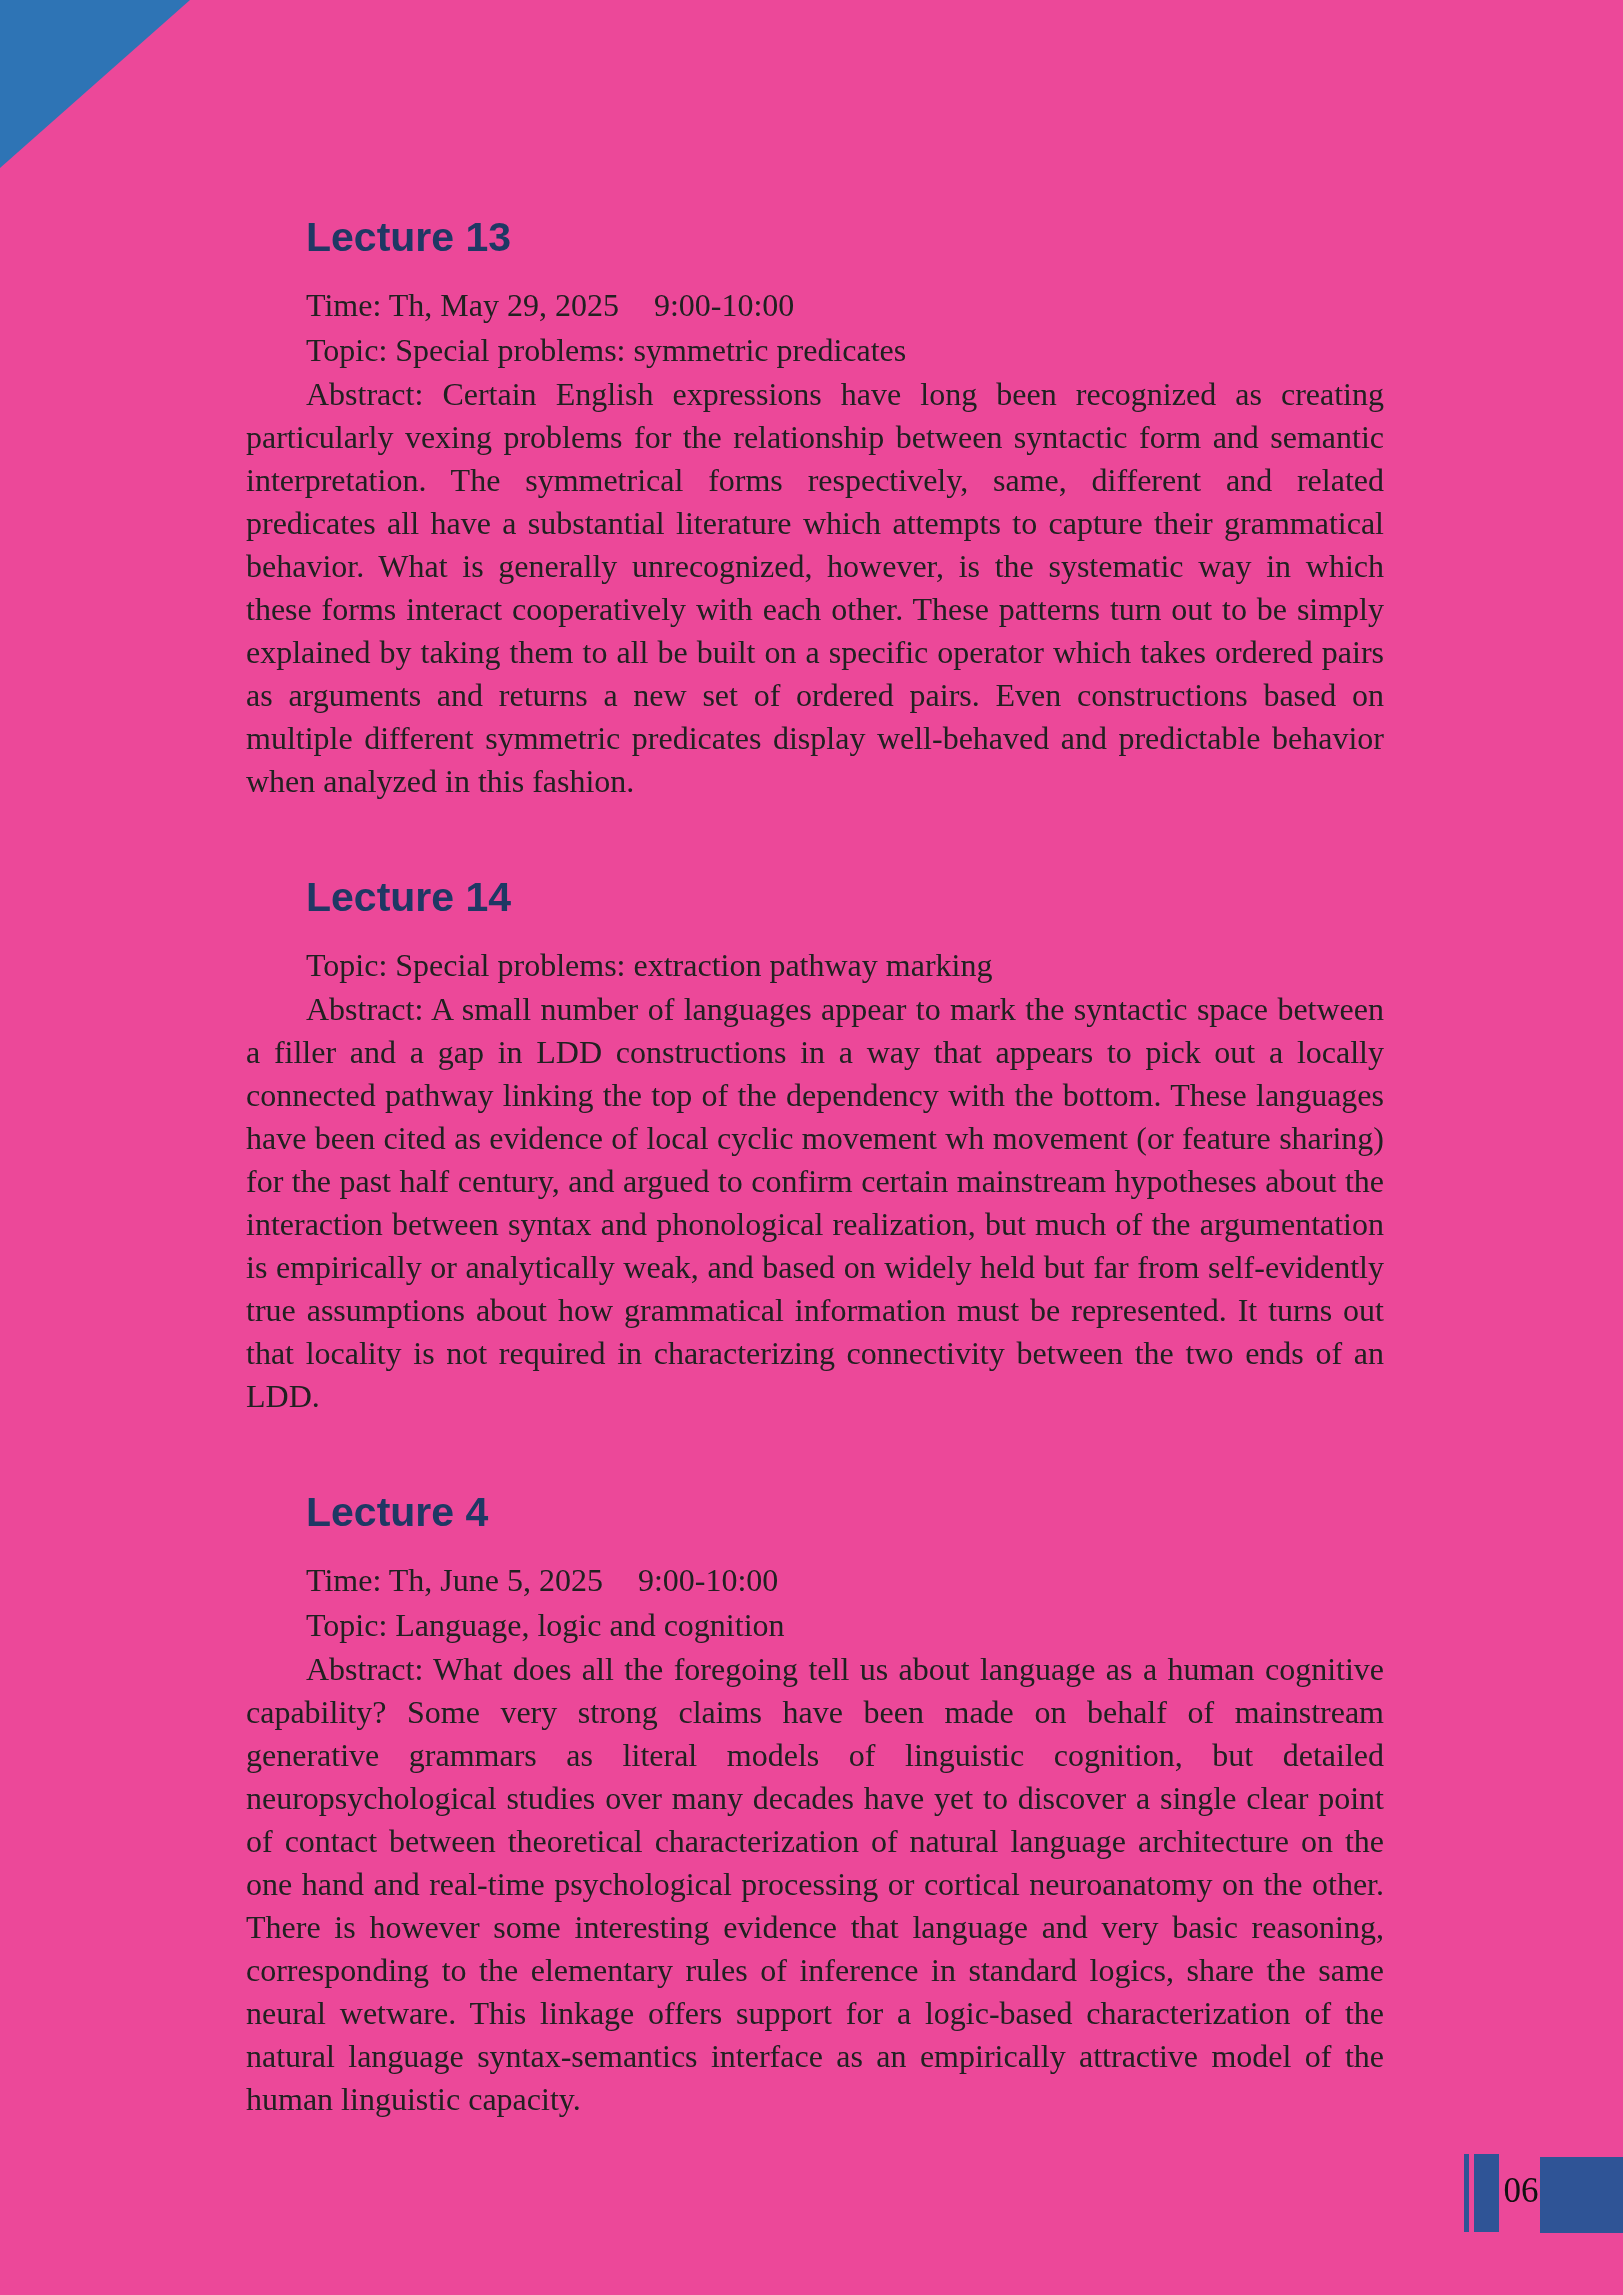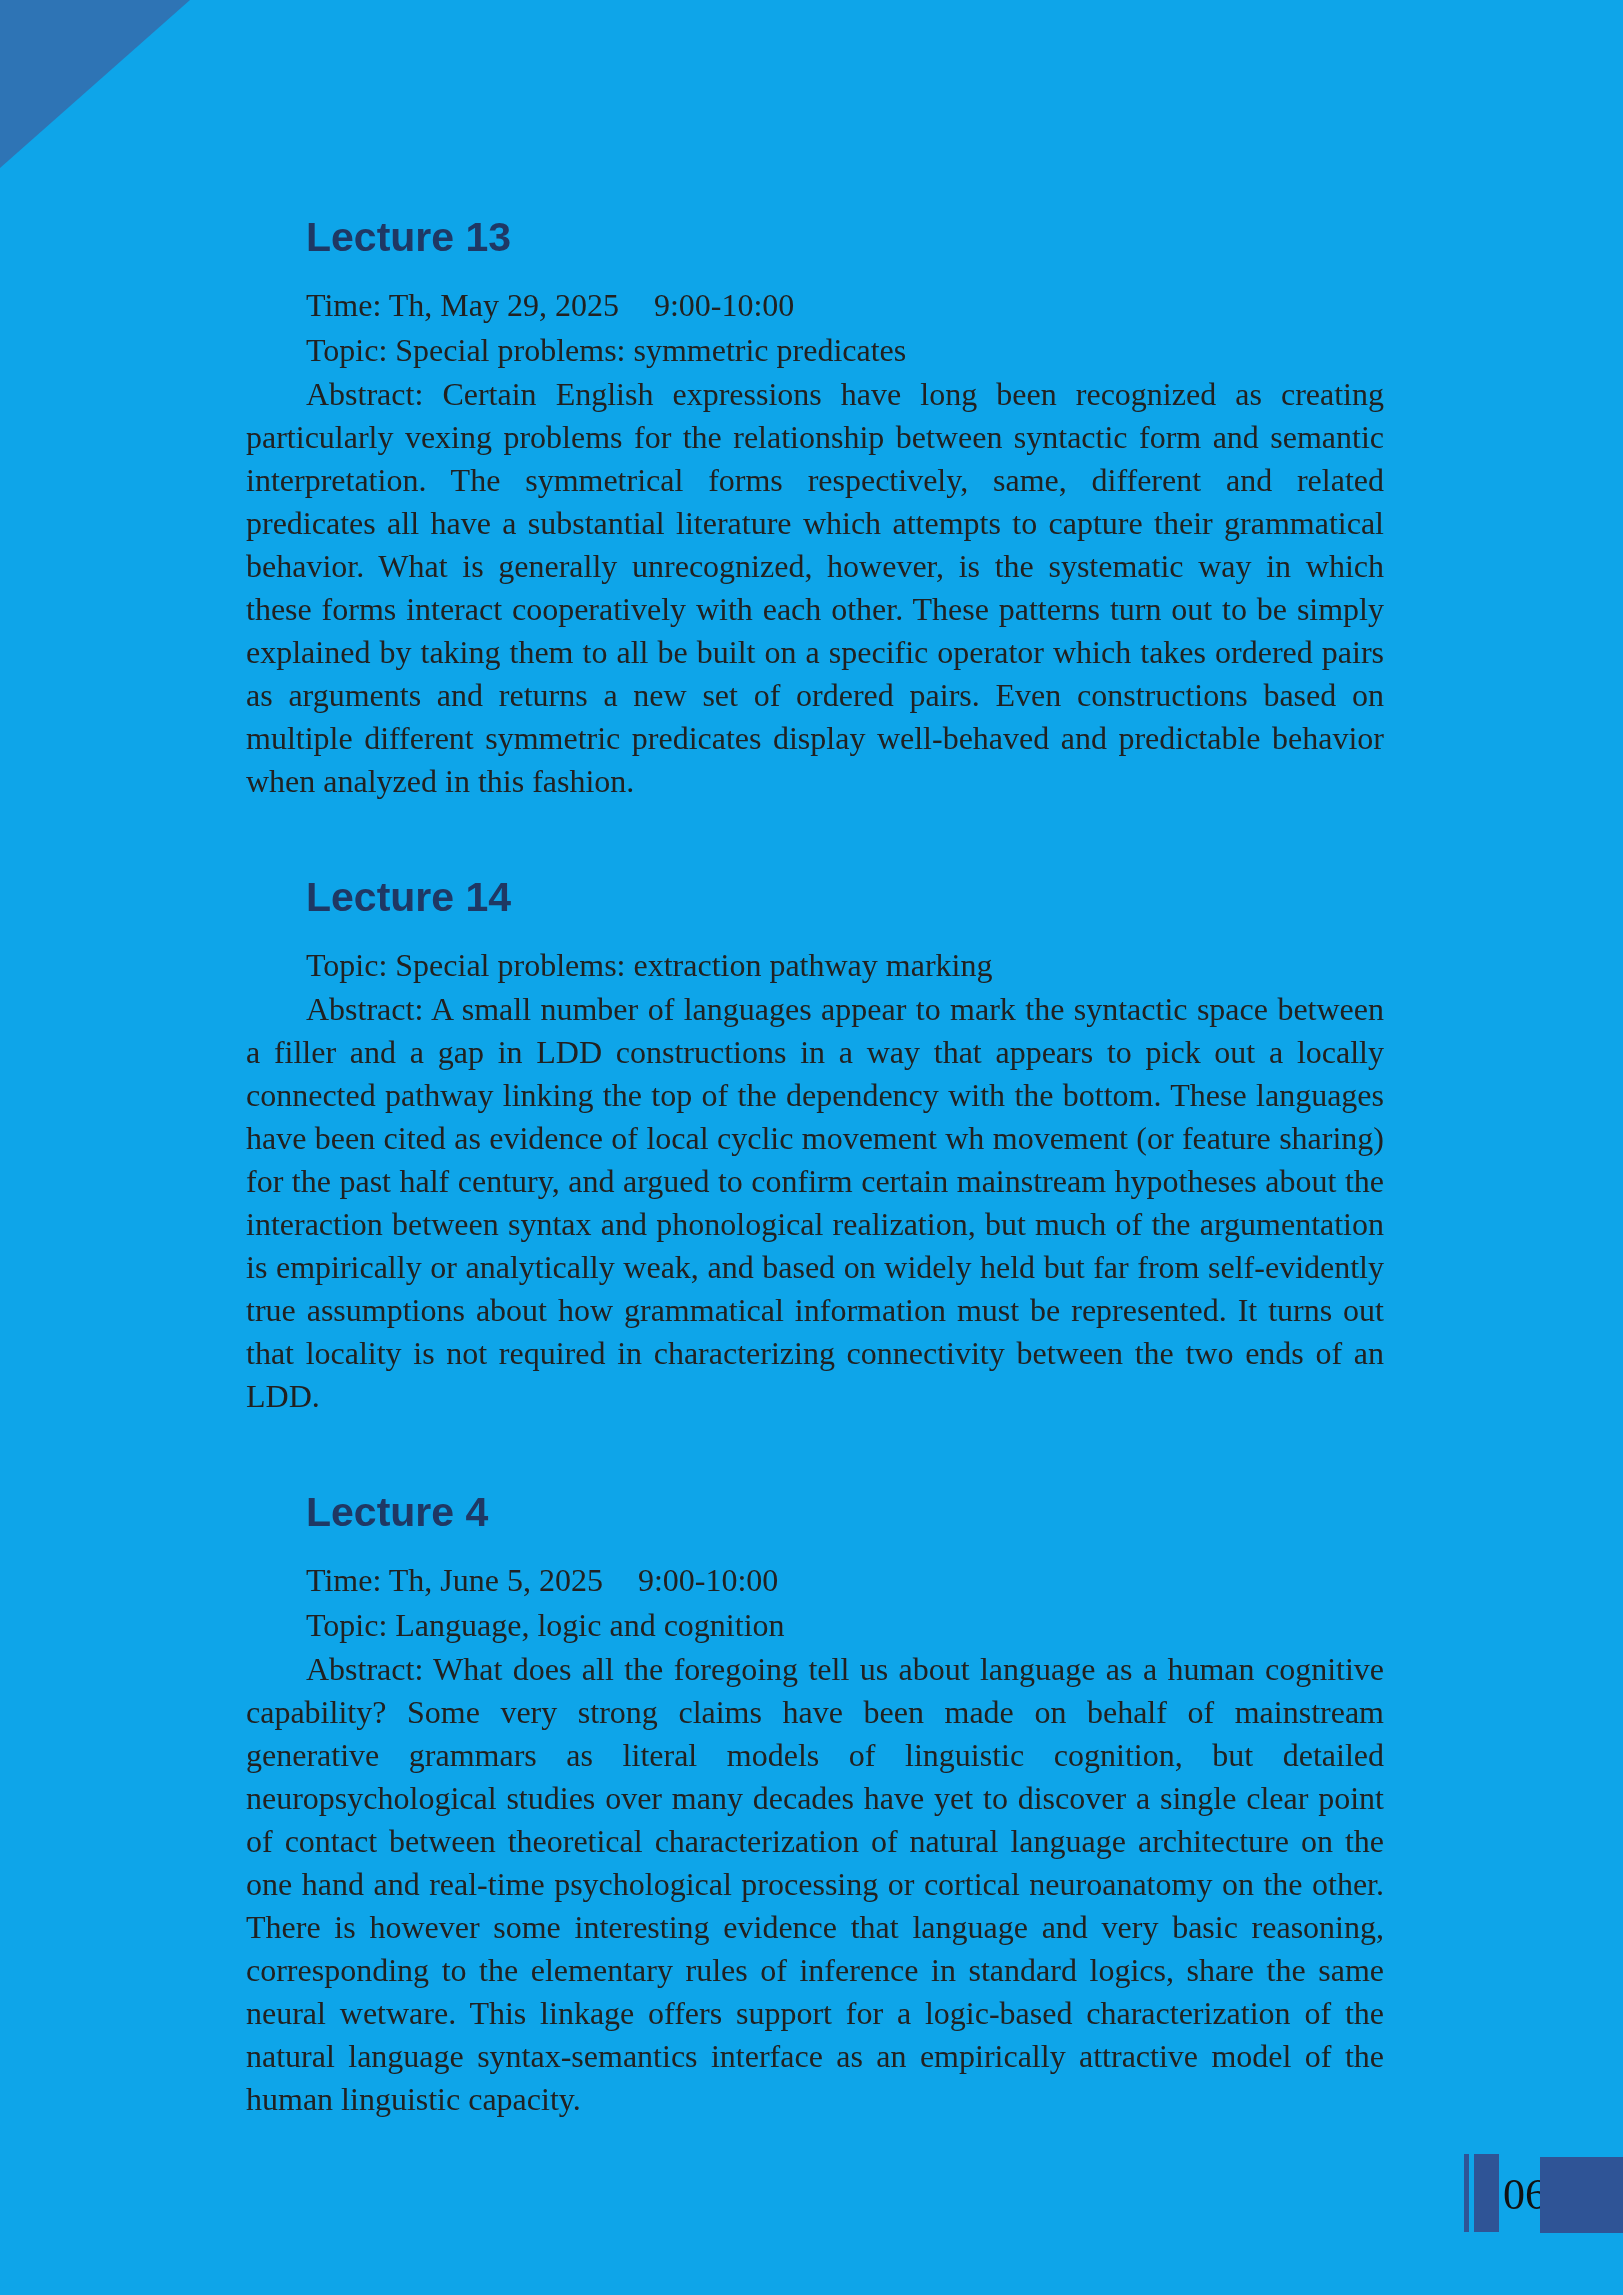--- a/index.html
+++ b/index.html
@@ -1,21 +1,21 @@
 <!DOCTYPE html>
 <html style="font-size:12.7px"><head>
 <meta charset="utf-8">
 <style>
   * { margin:0; padding:0; box-sizing:border-box; }
   html,body { background:#ffffff; }
   .page {
     position:relative;
     width:1623px;
     height:2295px;
-    background:#0ea5e9;
+    background:#ec4899;
     overflow:hidden;
     font-family:"Liberation Serif", serif;
     color:#212121;
   }
   .corner-triangle {
     position:absolute;
     left:0; top:0;
     width:190px; height:168px;
     background:#2e74b5;
     clip-path:polygon(0 0, 100% 0, 0 100%);
@@ -58,21 +58,21 @@
     position:absolute;
     left:1474px; top:2154px;
     width:25px; height:78px;
     background:#2f5496;
   }
   .page-number {
     position:absolute;
     left:1503px; top:2173px;
     width:36px;
     font-family:"Liberation Serif", serif;
-    font-size:44px;
+    font-size:35px;
     line-height:1.0;
     color:#111111;
     text-align:center;
   }
   .footer-rect {
     position:absolute;
     left:1540px; top:2157px;
     width:83px; height:76px;
     background:#2f5496;
   }

